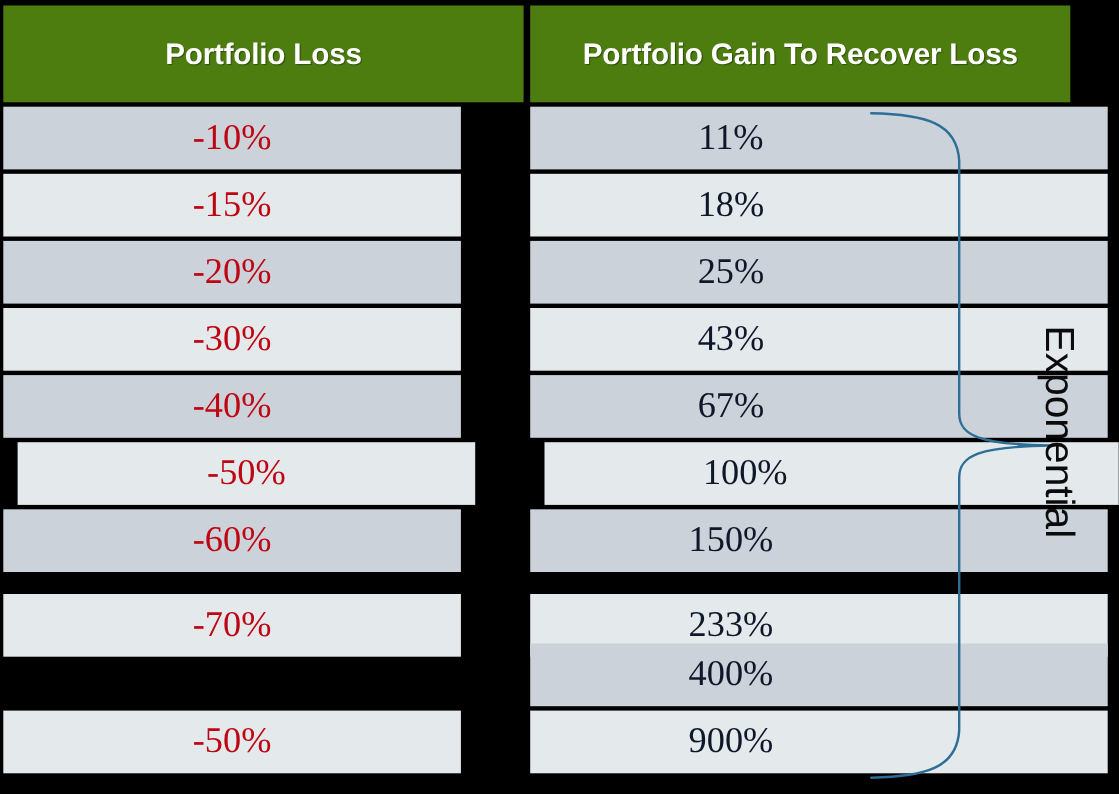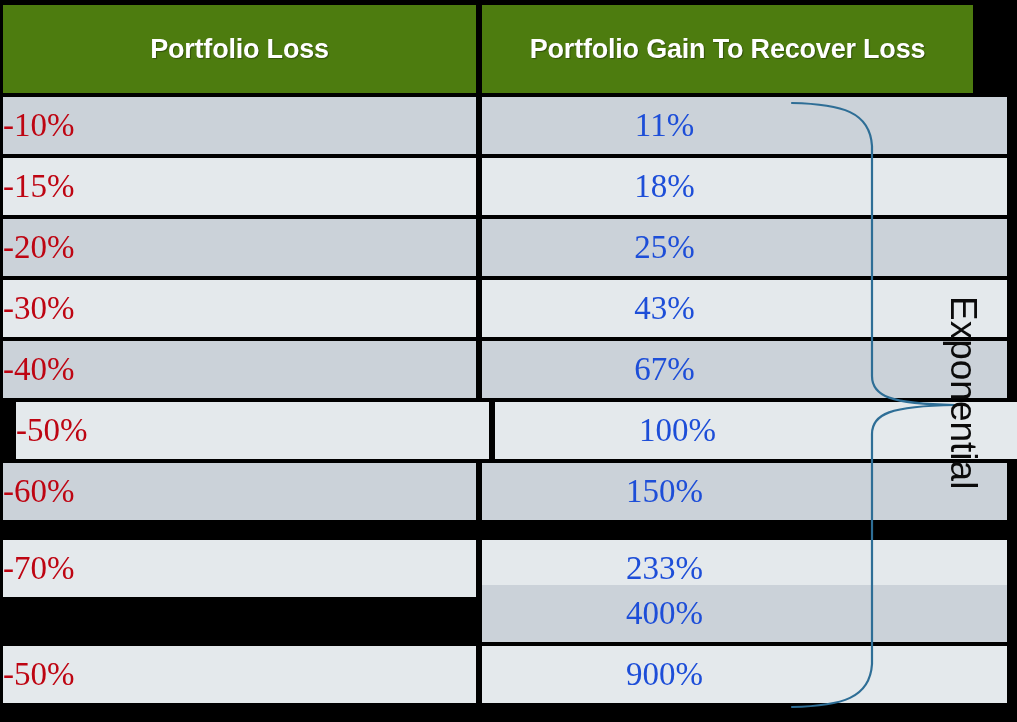--- a/index.html
+++ b/index.html
@@ -70,28 +70,28 @@
   .cell {
     position: absolute;
     top: 0;
     height: 57px;
     box-sizing: border-box;
     display: flex;
     align-items: center;
     font-family: "Liberation Serif", serif;
     font-size: 33px;
   }
-  .cell.left  { left: 0px;   width: 473px; justify-content: flex-start; font-family: Liberation Serif, serif; }
+  .cell.left  { left: 0px;   width: 416px; justify-content: center; font-family: Liberation Serif, serif; }
   .cell.right { left: 479px; width: 525px; justify-content: center; padding-right: 160px; }
 
   .row.shade .cell { background: #CBD2D9; }
   .row.light .cell { background: #E4E9EC; }
 
   .val-loss { color: #BE0512; }
-  .val-gain { color: #1d4ed8; }
+  .val-gain { color: #0f172a; }
 
   
   #brace {
     position: absolute;
     left: 780px;
     top: 90px;
     width: 190px;
     height: 630px;
     pointer-events: none;
   }

